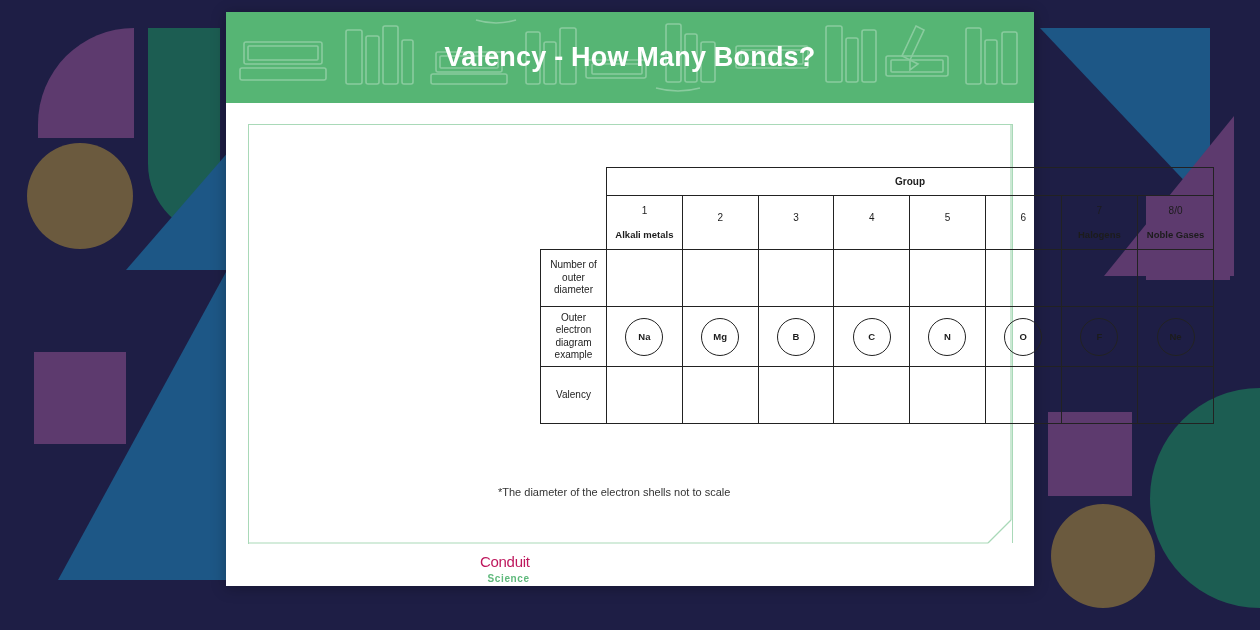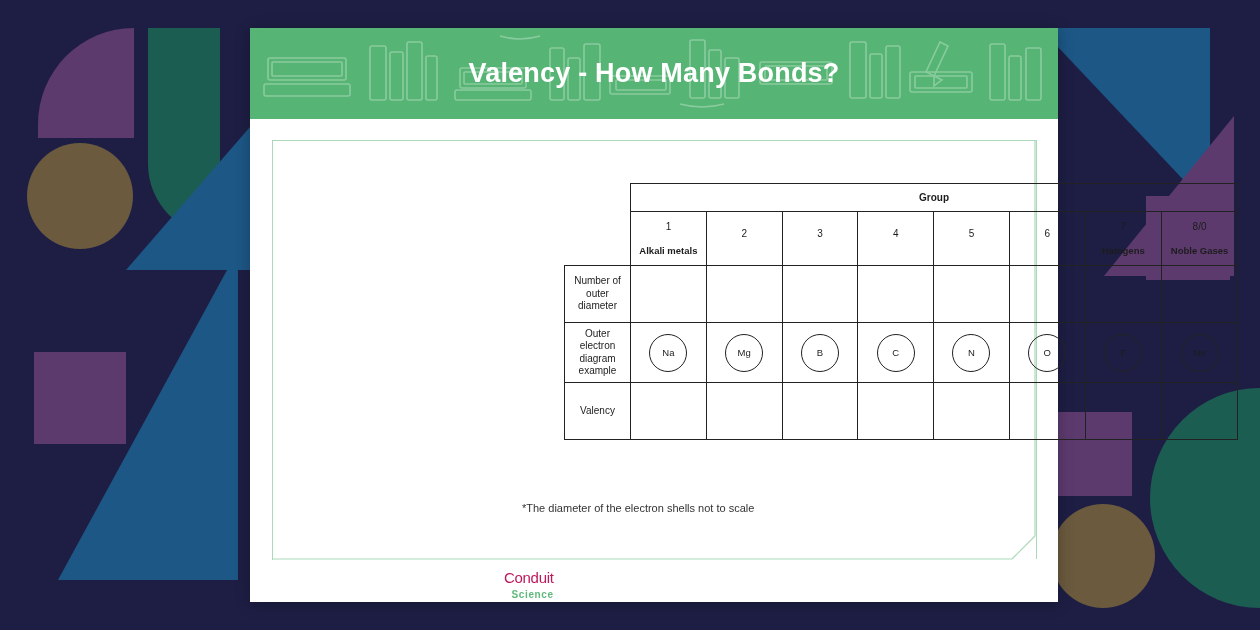--- a/index.html
+++ b/index.html
@@ -95,26 +95,25 @@
     width: 110px; height: 220px;
     background: #1c5d52;
     border-top-left-radius: 110px;
     border-bottom-left-radius: 110px;
   }
 
   
   #worksheet-card {
     position: absolute;
     left: 226px;
-    top: 28px;
+    top: 12px;
     width: 808px;
     height: 574px;
     background: #ffffff;
     box-shadow: 0 2px 14px rgba(0,0,0,0.28);
-    margin-left: 24px;
   }
 
   
   #header-band {
     position: relative;
     height: 91px;
     background: #56b574;
     overflow: hidden;
   }
   #header-pattern {
@@ -195,21 +194,21 @@
     font-weight: bold;
   }
   .group-name-cell {
     height: 54px;
     padding: 4px 2px;
     line-height: 1.4;
   }
   .gnum { display: block; font-size: 10px; margin-bottom: 10px; }
   .gname { display: block; font-size: 9.5px; font-weight: bold; }
   .row-outer-electrons td.cell { height: 57px; }
-  .row-diagram td.cell { height: 60px; }
+  .row-diagram td.cell { height: 60px; font-weight: bold; }
   .row-bonds td.cell { height: 57px; }
   .row-valency td.cell { height: 57px; }
   .atom-circle {
     width: 38px; height: 38px;
     border: 1px solid #222;
     border-radius: 50%;
     margin: 0 auto;
     display: flex;
     align-items: center;
     justify-content: center;

